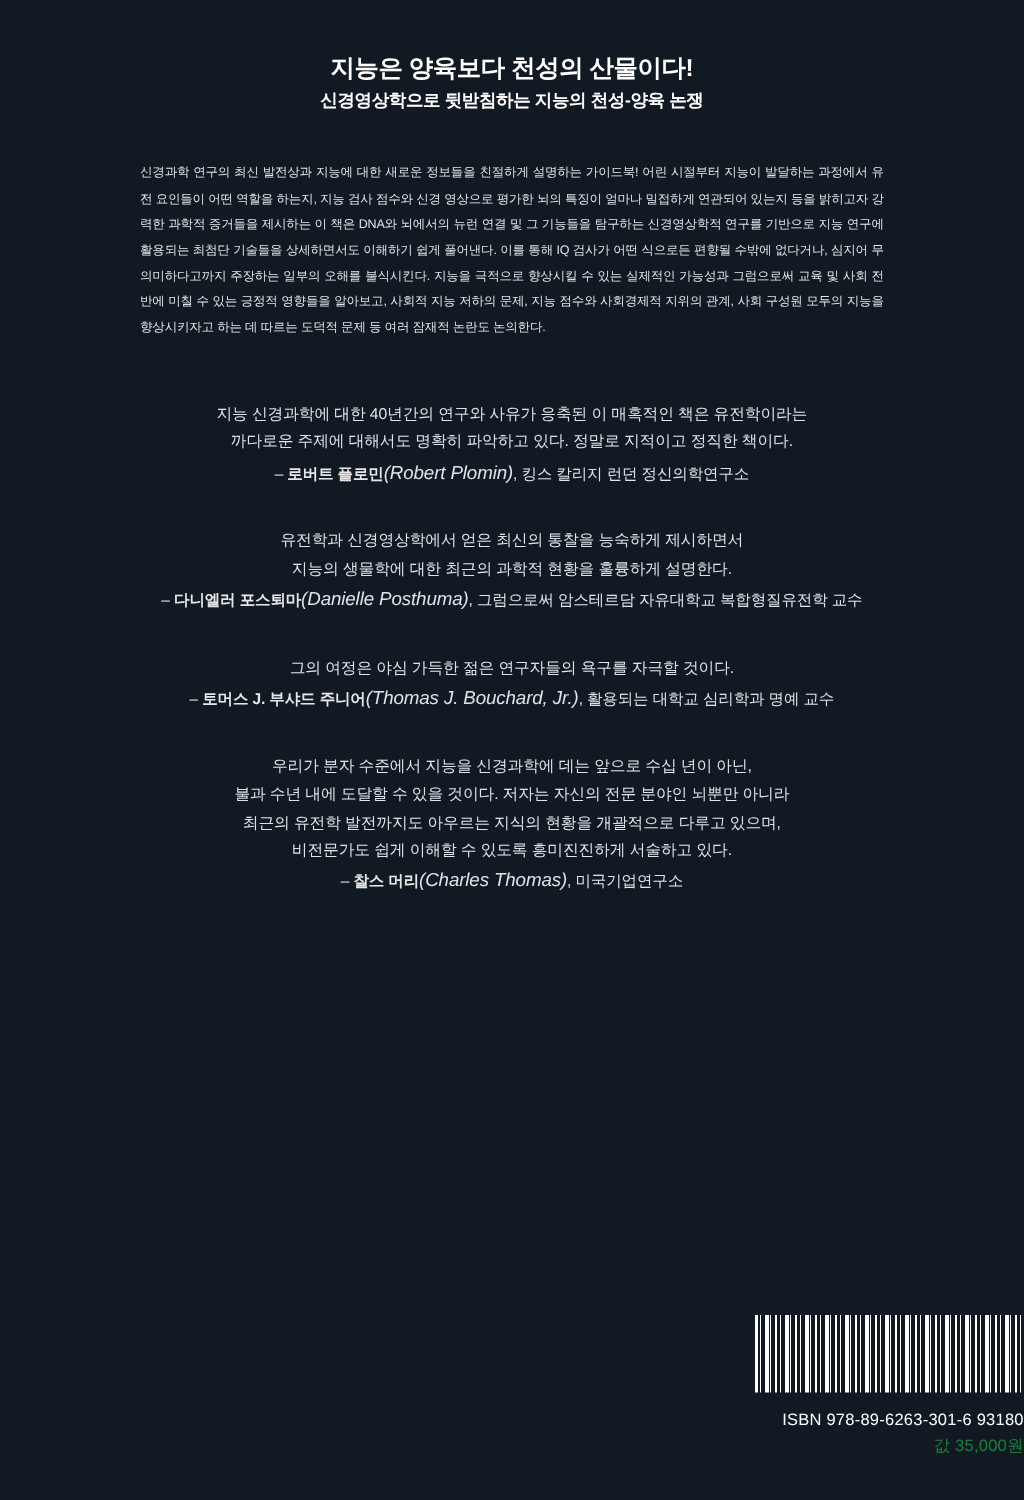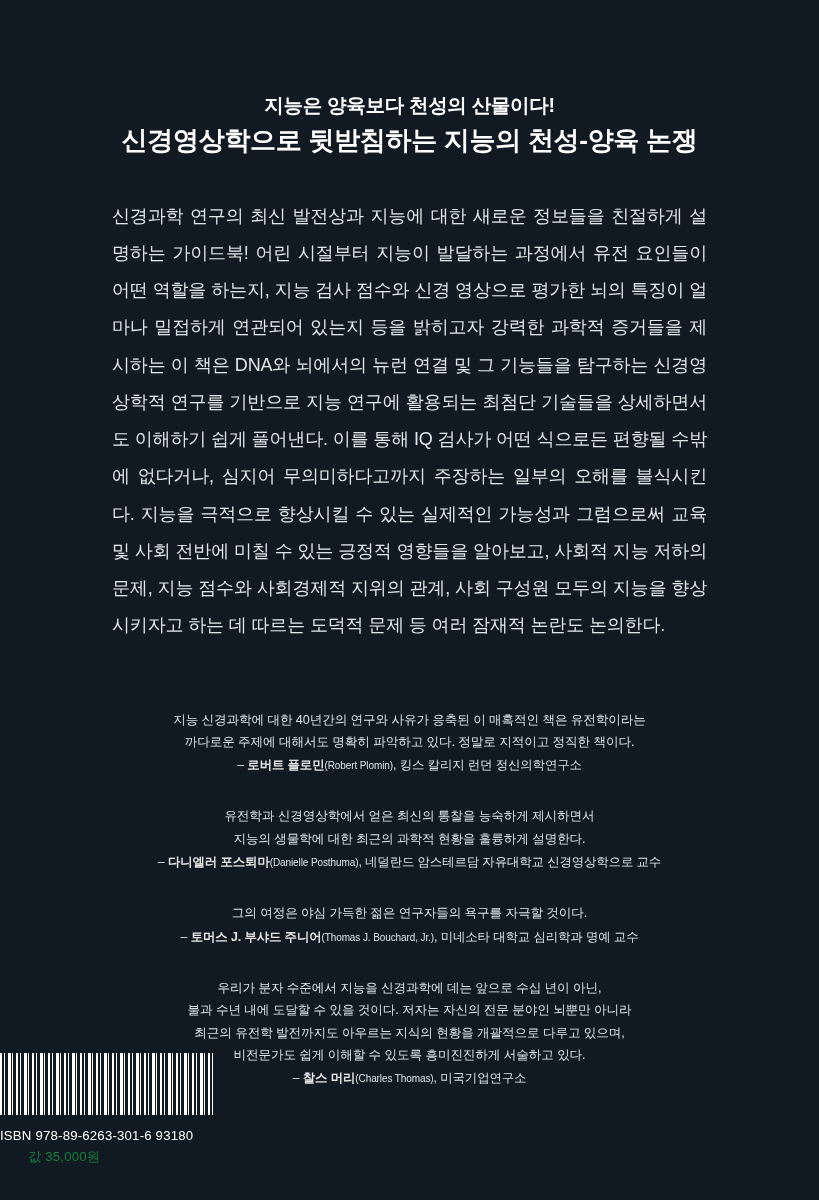--- a/index.html
+++ b/index.html
@@ -17,46 +17,46 @@
   .page {
     position: relative;
     width: 819px;
     height: 1200px;
     background: #111a22;
     box-sizing: border-box;
     padding: 0 112px;
   }
   
   .headline {
-    padding-top: 90px;
+    padding-top: 40px;
     text-align: center;
     line-height: 1.55;
   }
   .headline-line {
     font-size: 19.5px;
     font-weight: bold;
     color: #ffffff;
     letter-spacing: -0.3px;
   }
   .headline-line.second {
-    font-size: 26px;
+    font-size: 14px;
   }
   
   .body-copy {
     margin-top: 37px;
-    font-size: 18px;
+    font-size: 10px;
     line-height: 2.07;
     color: #dfe7ea;
     text-align: justify;
     text-justify: inter-character;
     letter-spacing: -0.15px;
   }
   
   .blurbs {
-    margin-top: 64px;
+    margin-top: 46px;
   }
   .blurb {
     text-align: center;
     margin-bottom: 29px;
   }
   .blurb-text {
     font-size: 12.6px;
     line-height: 1.78;
     color: #dbe4e8;
     letter-spacing: -0.1px;
@@ -66,29 +66,30 @@
     line-height: 1.78;
     color: #dbe4e8;
     margin-top: 1px;
     letter-spacing: -0.1px;
   }
   .blurb-attr .nm {
     font-weight: bold;
     color: #e5e5e5;
   }
   .blurb-attr .rom {
-    font-size: 10px;
+    font-size: 15px;
+    font-style: italic;
   }
   
   .barcode-wrap {
     position: absolute;
     left: 0;
     right: 0;
     bottom: 34px;
-    text-align: left;
+    text-align: right;
   }
   .barcode {
     display: inline-block;
     height: 62px;
     width: 215px;
     background-image:
       repeating-linear-gradient(90deg,
         #ffffff 0px, #ffffff 2px,
         #111a22 2px, #111a22 4px,
         #ffffff 4px, #ffffff 5px,
@@ -130,26 +131,26 @@
 
     <div class="blurb">
       <div class="blurb-text">지능 신경과학에 대한 40년간의 연구와 사유가 응축된 이 매혹적인 책은 유전학이라는</div>
       <div class="blurb-text">까다로운 주제에 대해서도 명확히 파악하고 있다. 정말로 지적이고 정직한 책이다.</div>
       <div class="blurb-attr"><span>–</span> <span class="nm">로버트 플로민</span><span class="rom">(Robert Plomin)</span><span>, 킹스 칼리지 런던 정신의학연구소</span></div>
     </div>
 
     <div class="blurb">
       <div class="blurb-text">유전학과 신경영상학에서 얻은 최신의 통찰을 능숙하게 제시하면서</div>
       <div class="blurb-text">지능의 생물학에 대한 최근의 과학적 현황을 훌륭하게 설명한다.</div>
-      <div class="blurb-attr"><span>–</span> <span class="nm">다니엘러 포스퇴마</span><span class="rom">(Danielle Posthuma)</span><span>, 네덜란드 암스테르담 자유대학교 신경영상학으로 교수</span></div>
+      <div class="blurb-attr"><span>–</span> <span class="nm">다니엘러 포스퇴마</span><span class="rom">(Danielle Posthuma)</span><span>, 그럼으로써 암스테르담 자유대학교 복합형질유전학 교수</span></div>
     </div>
 
     <div class="blurb">
       <div class="blurb-text">그의 여정은 야심 가득한 젊은 연구자들의 욕구를 자극할 것이다.</div>
-      <div class="blurb-attr"><span>–</span> <span class="nm">토머스 J. 부샤드 주니어</span><span class="rom">(Thomas J. Bouchard, Jr.)</span><span>, 미네소타 대학교 심리학과 명예 교수</span></div>
+      <div class="blurb-attr"><span>–</span> <span class="nm">토머스 J. 부샤드 주니어</span><span class="rom">(Thomas J. Bouchard, Jr.)</span><span>, 활용되는 대학교 심리학과 명예 교수</span></div>
     </div>
 
     <div class="blurb">
       <div class="blurb-text">우리가 분자 수준에서 지능을 신경과학에 데는 앞으로 수십 년이 아닌,</div>
       <div class="blurb-text">불과 수년 내에 도달할 수 있을 것이다. 저자는 자신의 전문 분야인 뇌뿐만 아니라</div>
       <div class="blurb-text">최근의 유전학 발전까지도 아우르는 지식의 현황을 개괄적으로 다루고 있으며,</div>
       <div class="blurb-text">비전문가도 쉽게 이해할 수 있도록 흥미진진하게 서술하고 있다.</div>
       <div class="blurb-attr"><span>–</span> <span class="nm">찰스 머리</span><span class="rom">(Charles Thomas)</span><span>, 미국기업연구소</span></div>
     </div>
 

